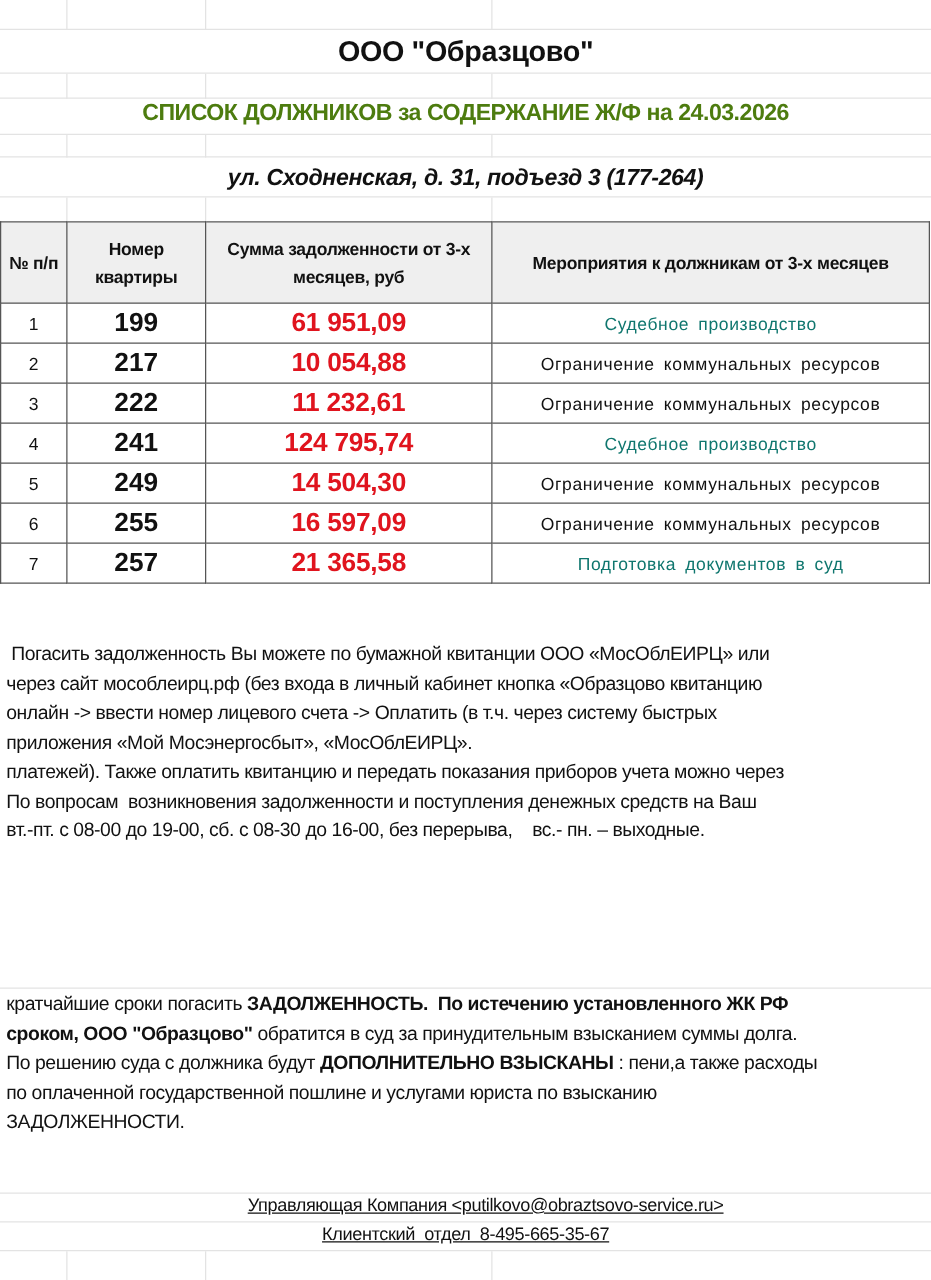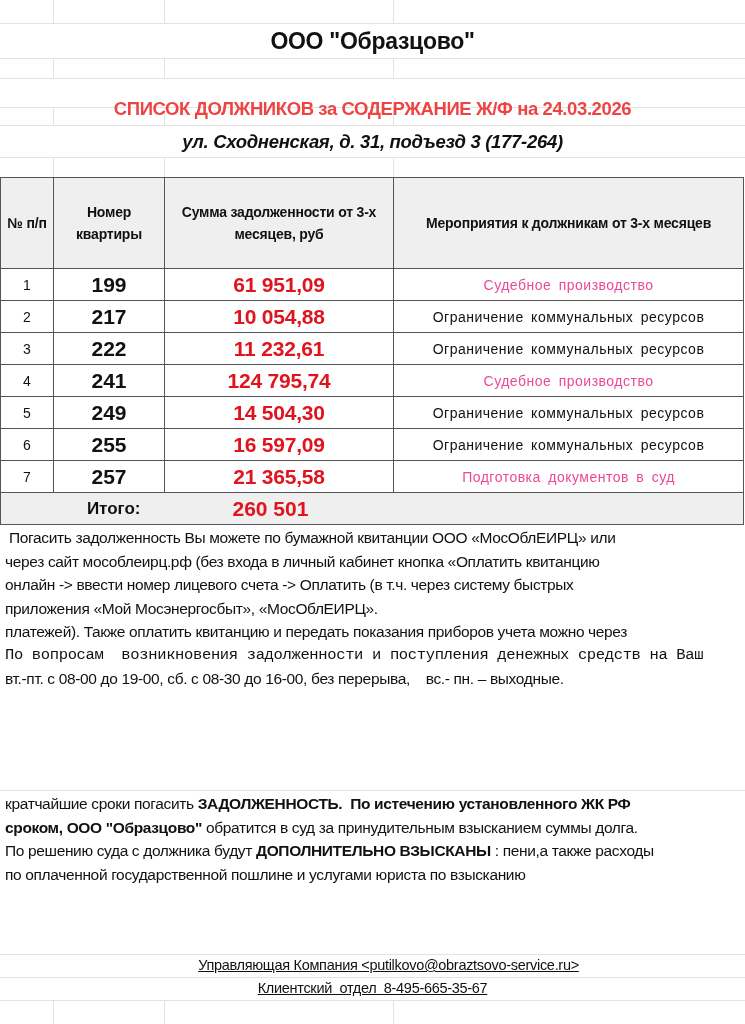--- a/index.html
+++ b/index.html
@@ -5,40 +5,40 @@
   html, body { margin: 0; padding: 0; background: #ffffff; }
   body { width: 745px; height: 1024px; position: relative; overflow: hidden;
          font-family: "Liberation Sans", "DejaVu Sans", sans-serif; color: #111; }
 
   
   .grid-row { position: absolute; left: 0; width: 745px; border-bottom: 1px solid #e3e3e3; box-sizing: border-box; }
   .grid-vline { position: absolute; width: 0; border-left: 1px solid #e3e3e3; }
 
   .center-line { position: absolute; left: 0; width: 745px; text-align: center; white-space: nowrap; }
   .title { top: 28px; font-size: 23px; font-weight: bold; letter-spacing: -0.3px; }
-  .subtitle { top: 98px; font-size: 18.5px; font-weight: bold; color: #ef4444; letter-spacing: -0.4px; }
+  .subtitle { top: 79px; font-size: 18.5px; font-weight: bold; color: #4d7c0f; letter-spacing: -0.4px; }
   .address { top: 131px; font-size: 18.5px; font-weight: bold; letter-spacing: -0.3px; font-style: italic; }
 
   table.debt { position: absolute; top: 177px; left: 0; width: 743px; border-collapse: collapse; table-layout: fixed; }
   table.debt td, table.debt th { border: 1.5px solid #555; padding: 0; text-align: center; vertical-align: middle; }
   table.debt th { background: #efefef; font-size: 14px; font-weight: bold; line-height: 22px; letter-spacing: -0.2px; height: 64px; }
   table.debt td { height: 31px; }
   .c-idx { font-size: 14px; }
   .c-apt { font-size: 21px; font-weight: bold; }
   .c-sum { font-size: 21px; font-weight: bold; color: #e0141e; letter-spacing: -0.2px; }
   .c-act { font-size: 14px; letter-spacing: 0.5px; word-spacing: 3px; }
-  .c-act.red { color: #ec4899; }
+  .c-act.red { color: #0f766e; }
   tr.total td { background: #efefef; height: 31px; border-left: none; border-right: none; }
   tr.total td:first-child { border-left: 1.5px solid #555; }
   tr.total td:last-child { border-right: 1.5px solid #555; }
   .total-label { font-size: 17px; font-weight: bold; text-align: right !important; padding-right: 0; }
   .total-value { font-size: 21px; font-weight: bold; color: #e0141e; }
 
   .para { position: absolute; left: 5px; width: 738px; font-size: 15.5px; line-height: 23.5px; letter-spacing: -0.35px; }
-  .para1 { top: 512px; margin-top: 14px; }
+  .para1 { top: 512px; }
   .para2 { top: 792px; }
   .para p { margin: 0; }
   .para b { font-weight: bold; }
 
   .footer-line { position: absolute; left: 0; width: 745px; text-align: center; font-size: 14.5px; text-decoration: underline; letter-spacing: -0.3px; }
   .footer1 { top: 957px; padding-left: 16px; }
   .footer2 { top: 980px; }
 </style>
 </head>
 <body>
@@ -77,21 +77,21 @@
   <colgroup>
     <col style="width:53px">
       <col style="width:111px">
       <col style="width:229px">
       <col style="width:350px">
   </colgroup>
   <thead>
     <tr>
       <th>№ п/п</th>
       <th style="padding:0 14px;">Номер квартиры</th>
-      <th style="padding:13px 6px;">Сумма  задолженности от  3-х месяцев, руб</th>
+      <th style="padding:0 6px;">Сумма  задолженности от  3-х месяцев, руб</th>
       <th>Мероприятия к должникам от 3-х месяцев</th>
     </tr>
   </thead>
   <tbody>
     <tr>
       <td class="c-idx">1</td>
       <td class="c-apt">199</td>
       <td class="c-sum">61 951,09</td>
       <td class="c-act red">Судебное производство</td>
     </tr>
@@ -124,39 +124,35 @@
       <td class="c-apt">255</td>
       <td class="c-sum">16 597,09</td>
       <td class="c-act">Ограничение  коммунальных  ресурсов</td>
     </tr>
     <tr>
       <td class="c-idx">7</td>
       <td class="c-apt">257</td>
       <td class="c-sum">21 365,58</td>
       <td class="c-act red">Подготовка  документов   в суд</td>
     </tr>
-    <tr class="total">
-      <td colspan="2" class="total-label"><span style="display:inline-block;margin-right:24px;">Итого:</span></td>
-      <td class="total-value" style="text-align:left;padding-left:68px;">260 501</td>
-      <td></td>
-    </tr>
   </tbody>
 </table>
 
 <div class="para para1">
   <p style="white-space:pre;"> Погасить задолженность Вы можете по бумажной квитанции ООО «МосОблЕИРЦ» или</p>
-  <p>через сайт мособлеирц.рф (без входа в личный кабинет кнопка «Оплатить квитанцию</p>
+  <p>через сайт мособлеирц.рф (без входа в личный кабинет кнопка «Образцово квитанцию</p>
   <p>онлайн -&gt; ввести номер лицевого счета -&gt; Оплатить (в т.ч. через систему быстрых</p>
   <p>приложения «Мой Мосэнергосбыт», «МосОблЕИРЦ».</p>
   <p>платежей). Также оплатить квитанцию и передать показания приборов учета можно через</p>
-  <p style="white-space:pre;font-family:Liberation Mono, monospace;">По вопросам  возникновения задолженности и поступления денежных средств на Ваш</p>
+  <p style="white-space:pre;">По вопросам  возникновения задолженности и поступления денежных средств на Ваш</p>
   <p style="white-space:pre;">вт.-пт. с 08-00 до 19-00, сб. с 08-30 до 16-00, без перерыва,    вс.- пн. – выходные.</p>
 </div>
 
 <div class="para para2">
   <p style="white-space:pre;"><span>кратчайшие сроки погасить </span><b>ЗАДОЛЖЕННОСТЬ.  По истечению установленного ЖК РФ</b></p>
   <p><b>сроком, ООО "Образцово"</b><span> обратится в суд за принудительным взысканием суммы долга.</span></p>
   <p><span>По решению суда с должника будут </span><b>ДОПОЛНИТЕЛЬНО ВЗЫСКАНЫ</b><span> : пени,а также расходы</span></p>
   <p>по оплаченной государственной пошлине и услугами юриста по взысканию</p>
+  <p>ЗАДОЛЖЕННОСТИ.</p>
 </div>
 
 <div class="footer-line footer1">Управляющая Компания &lt;putilkovo@obraztsovo-service.ru&gt;</div>
 <div class="footer-line footer2" style="white-space:pre;">Клиентский  отдел  8-495-665-35-67</div>
 
 </body></html>

